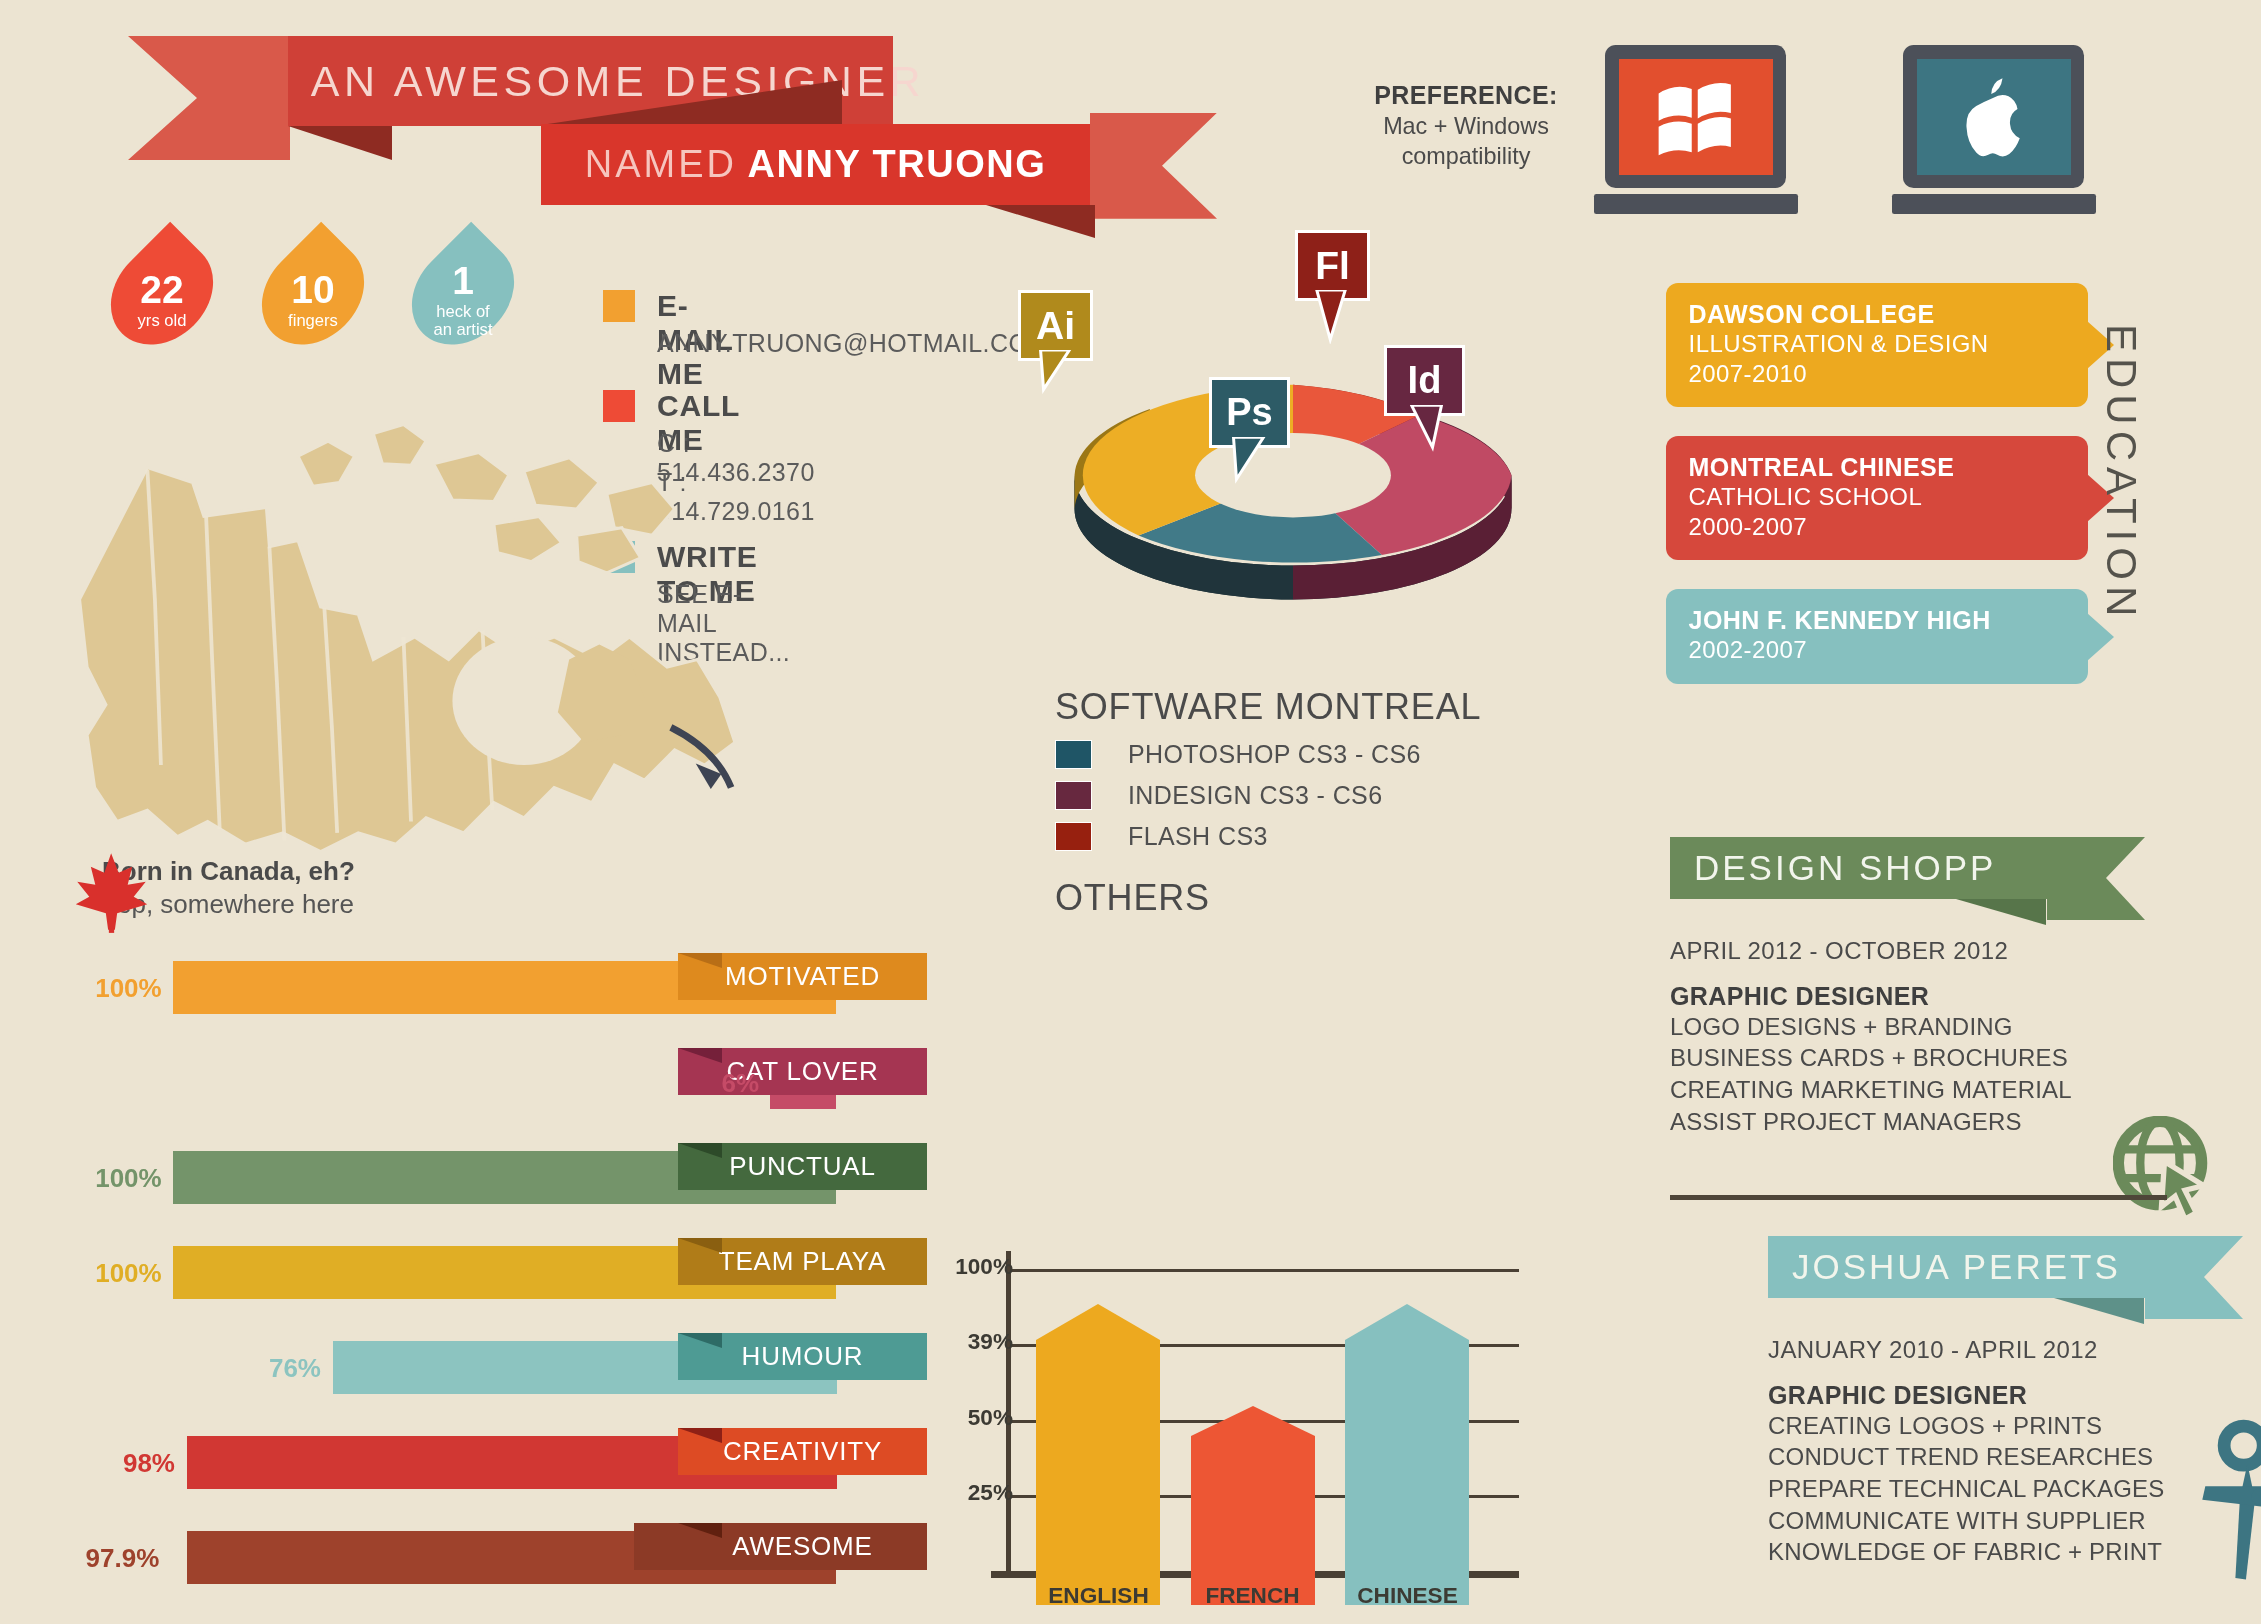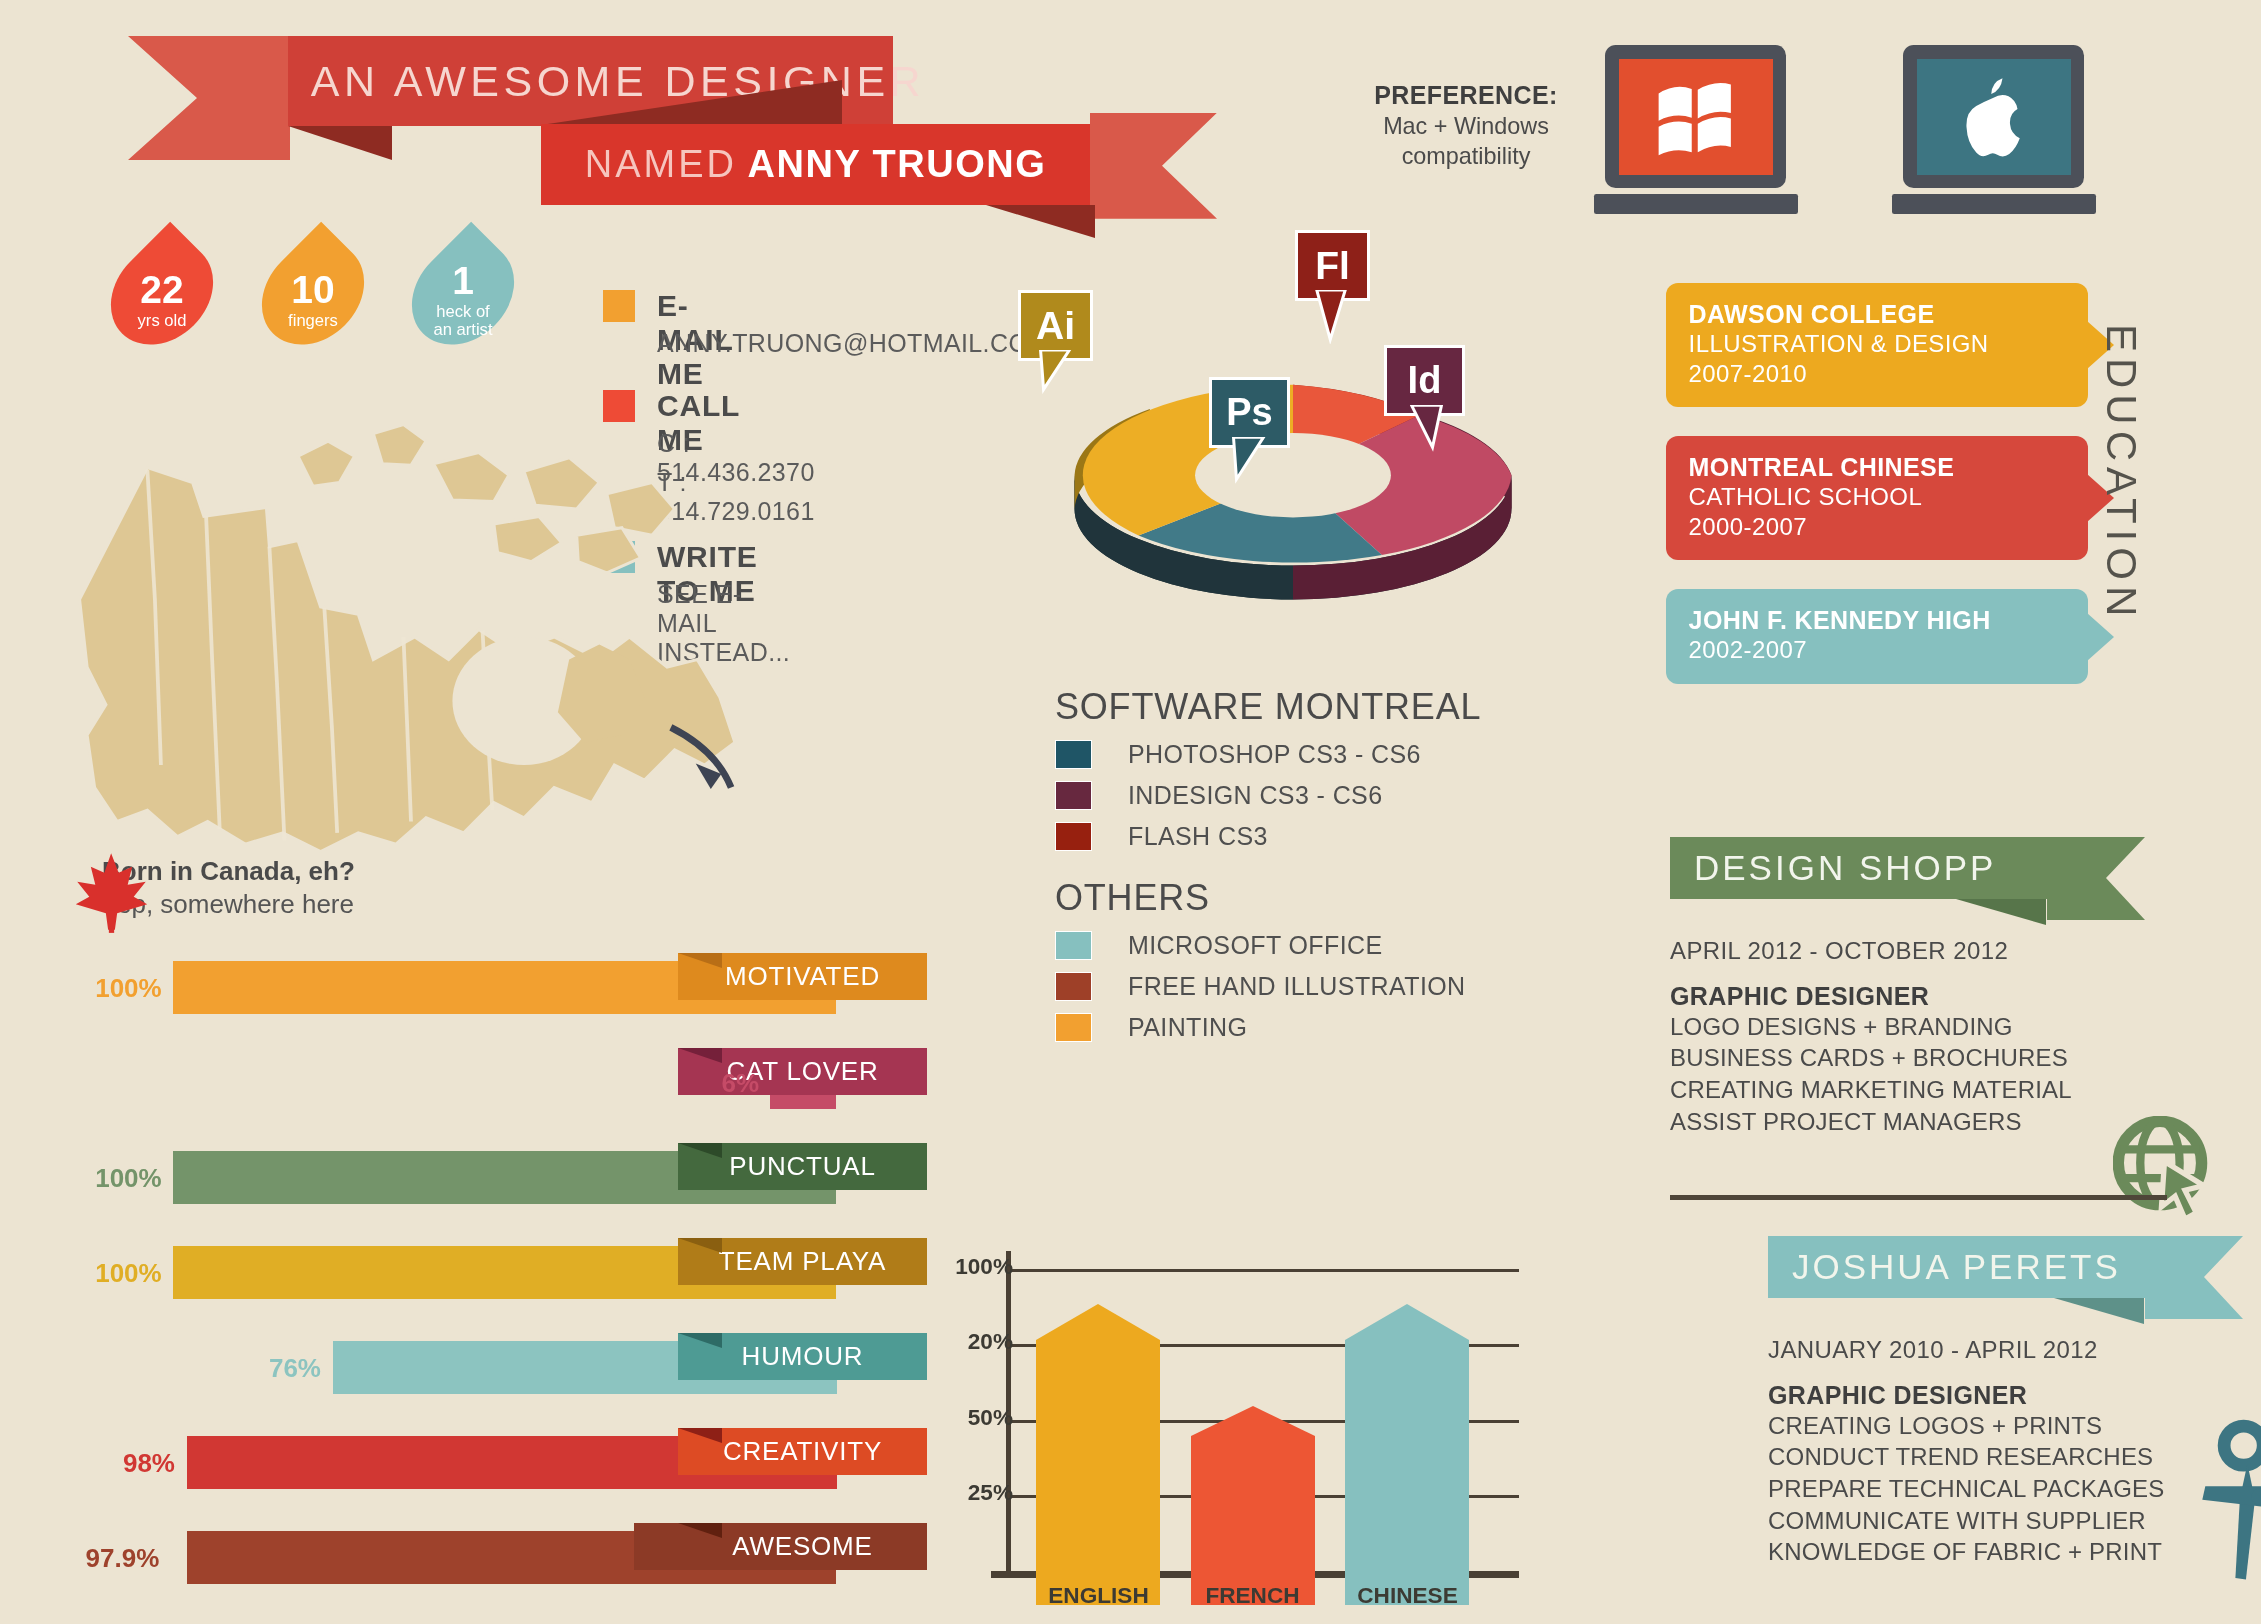--- a/index.html
+++ b/index.html
@@ -330,34 +330,20 @@
       <div class="legrow">
         <div class="legsw" style="background: rgb(103, 40, 63);"></div>
         <div class="leglbl">INDESIGN CS3 - CS6</div>
       </div>
       <div class="legrow">
         <div class="legsw" style="background: rgb(151, 32, 15);"></div>
         <div class="leglbl">FLASH CS3</div>
       </div>
     </div>
   <div class="sect-title" style="margin-top:26px;">OTHERS</div>
-  <div id="otList">
-      <div class="legrow">
-        <div class="legsw" style="background: rgb(134, 192, 191);"></div>
-        <div class="leglbl">MICROSOFT OFFICE</div>
-      </div>
-      <div class="legrow">
-        <div class="legsw" style="background: rgb(158, 64, 40);"></div>
-        <div class="leglbl">FREE HAND ILLUSTRATION</div>
-      </div>
-      <div class="legrow">
-        <div class="legsw" style="background: rgb(242, 160, 48);"></div>
-        <div class="leglbl">PAINTING</div>
-      </div>
-    </div>
 </div>
 
 <div id="skills">
     <div class="srow">
       <div class="sfill" style="background: rgb(242, 160, 48); left: 90px; width: 663px;"></div>
       <div class="slabelbox" style="background: rgb(222, 138, 30);">MOTIVATED</div>
       <div class="sfold" style="left: 595px; background: rgb(184, 110, 22); clip-path: polygon(0px 0px, 44px 0px, 44px 15px);"></div>
       <div class="spct" style="color: rgb(242, 160, 48); left: -11.3px; width: 90px; text-align: right;">100%</div>
     </div>
     <div class="srow">
@@ -398,21 +384,21 @@
     </div>
   </div>
 
 <div id="lang">
   <div class="axisY"></div>
   <div class="axisX"></div>
   <div id="langGrid">
       <div class="grid" style="top: 18px;"></div>
       <div class="ytick" style="top: 3px;">100%</div>
       <div class="grid" style="top: 93px;"></div>
-      <div class="ytick" style="top: 78px;">20%</div>
+      <div class="ytick" style="top: 78px;">39%</div>
       <div class="grid" style="top: 169px;"></div>
       <div class="ytick" style="top: 154px;">50%</div>
       <div class="grid" style="top: 244px;"></div>
       <div class="ytick" style="top: 229px;">25%</div>
     </div>
   <div id="langBars">
       <div class="lbar" style="left: 94px; width: 124px; height: 301px; background: rgb(237, 169, 31); clip-path: polygon(0px 36px, 62px 0px, 124px 36px, 124px 301px, 0px 301px);"></div>
       <div class="xlbl" style="left: 68px; width: 177px;">ENGLISH</div>
       <div class="lbar" style="left: 249px; width: 124px; height: 199px; background: rgb(237, 86, 52); clip-path: polygon(0px 30px, 62px 0px, 124px 30px, 124px 199px, 0px 199px);"></div>
       <div class="xlbl" style="left: 222px; width: 177px;">FRENCH</div>

